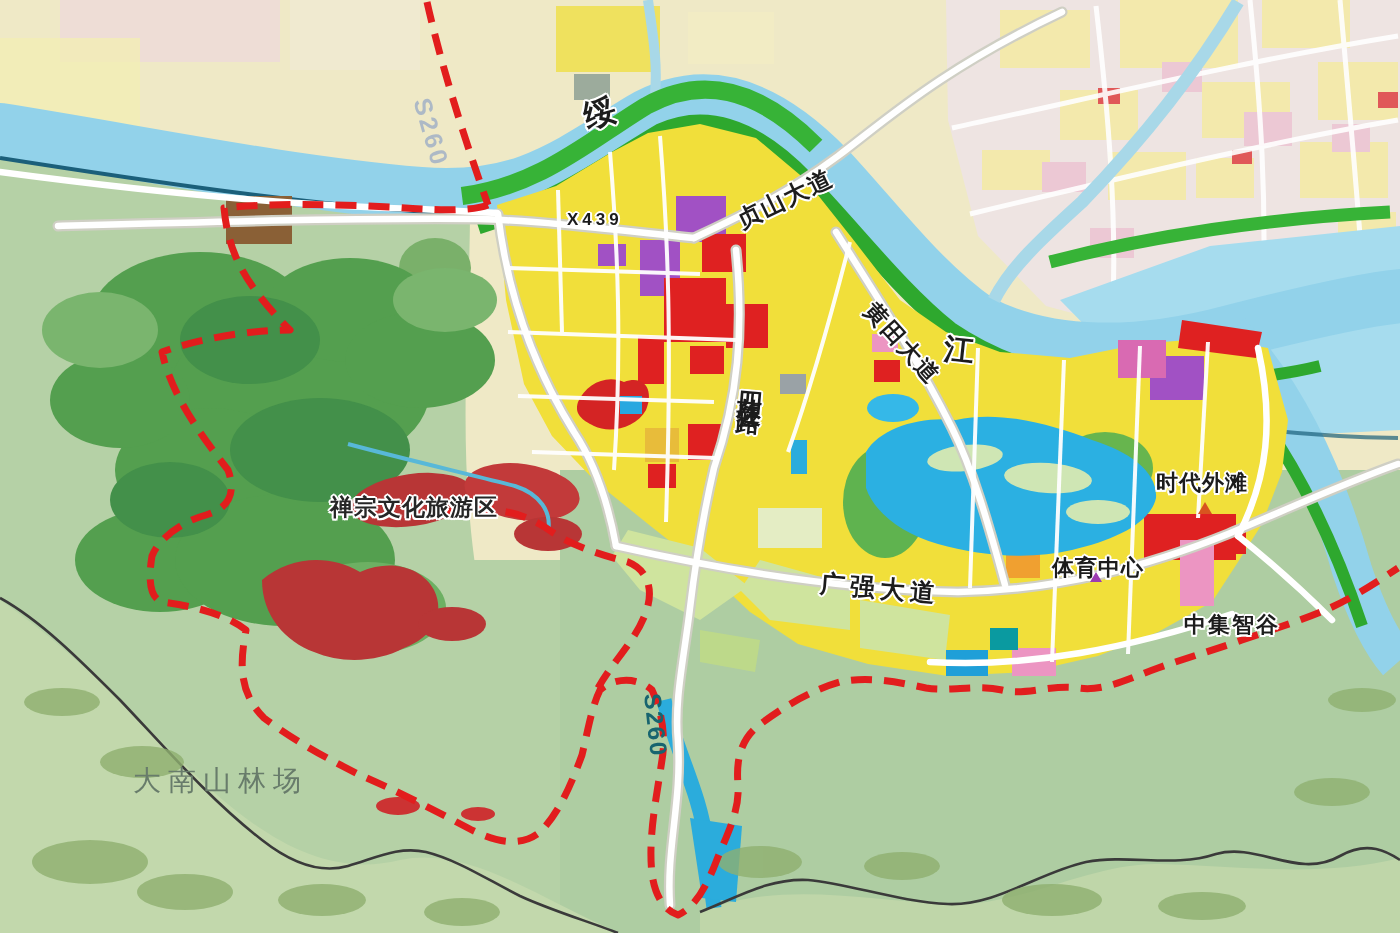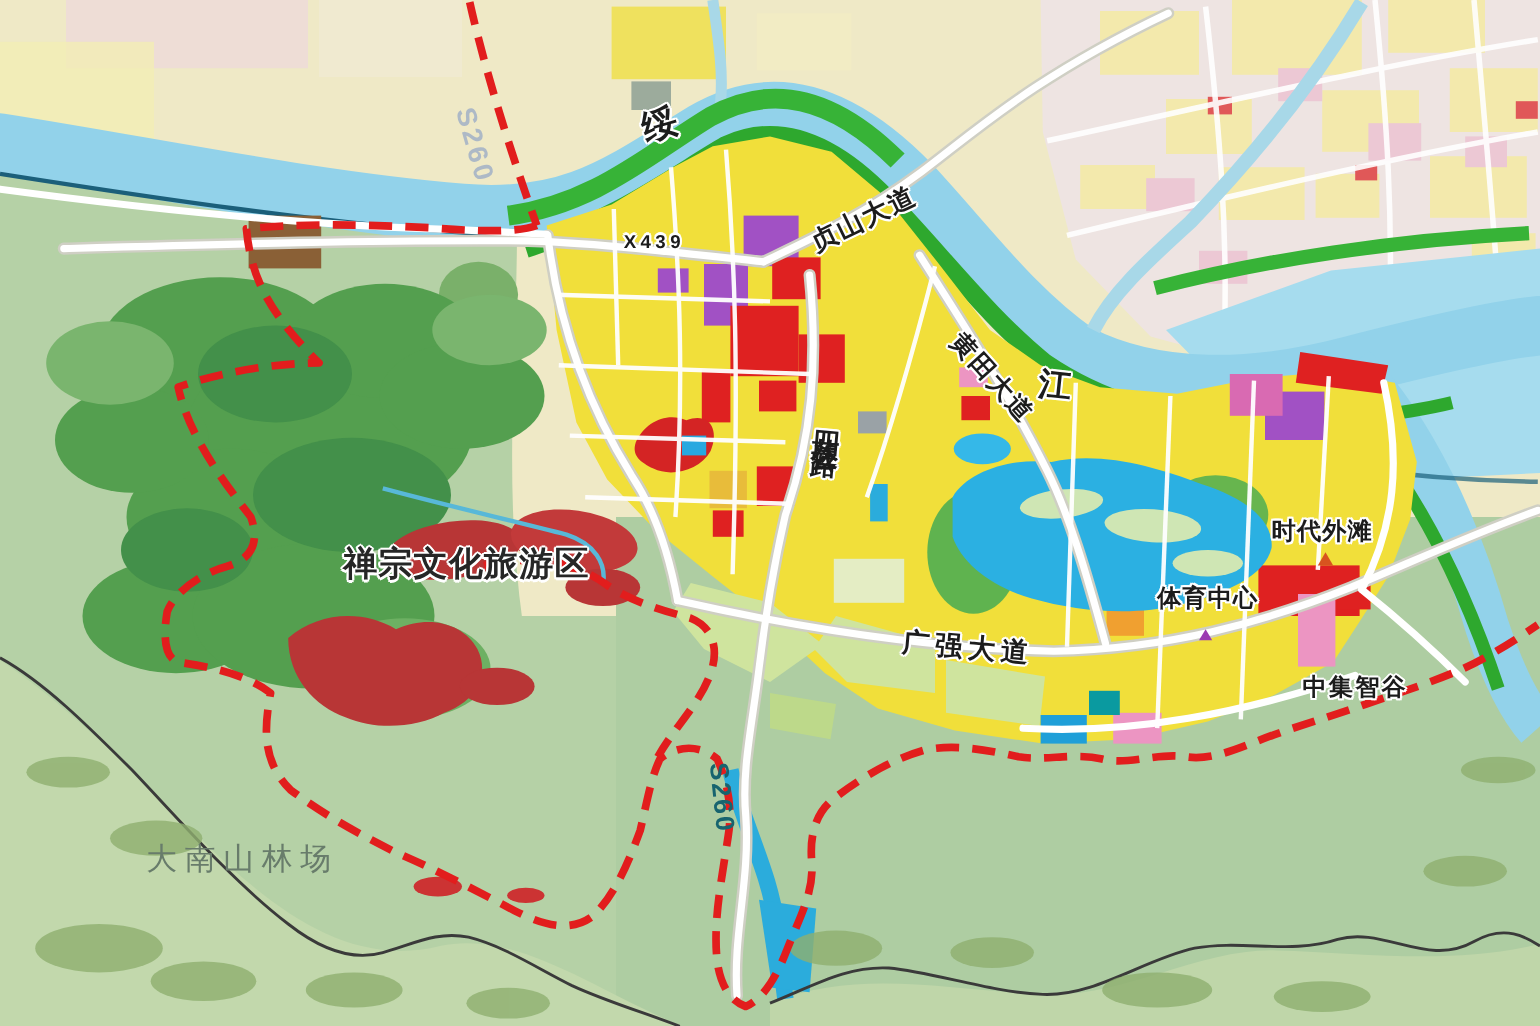--- a/index.html
+++ b/index.html
@@ -22,23 +22,23 @@
       transform:rotate(74deg);letter-spacing:3px;text-shadow:none;}
   #lbl-s260-south{left:666px;top:692px;font-size:24px;color:#17646f;
       transform:rotate(84deg);letter-spacing:2px;transform-origin:left top;}
   #lbl-x439{left:567px;top:210px;font-size:17px;letter-spacing:4px;}
   #lbl-zhenshan{left:733px;top:183px;font-size:24px;letter-spacing:2px;transform:rotate(-26deg);}
   #lbl-huangtian{left:852px;top:328px;font-size:23px;letter-spacing:2px;transform:rotate(48deg);}
   #lbl-silian{left:736px;top:372px;font-size:25px;writing-mode:vertical-rl;
       letter-spacing:6px;transform:rotate(5deg);}
   #lbl-guangqiang{left:820px;top:572px;font-size:25px;letter-spacing:5px;transform:rotate(5deg);}
   
-  #lbl-zen{left:312px;top:492px;font-size:31px;letter-spacing:1px;color:#262626;}
+  #lbl-zen{left:330px;top:492px;font-size:23px;letter-spacing:1px;color:#262626;}
   #lbl-times-bund{left:1156px;top:468px;font-size:22px;letter-spacing:1px;font-family:Liberation Serif, serif;}
-  #lbl-sports{left:1052px;top:529px;font-size:22px;letter-spacing:1px;}
+  #lbl-sports{left:1052px;top:553px;font-size:22px;letter-spacing:1px;}
   #lbl-cimc{left:1184px;top:610px;font-size:22px;letter-spacing:2px;}
   #lbl-forest{left:133px;top:762px;font-size:28px;letter-spacing:7px;color:#687c6b;
       font-weight:400;text-shadow:none;}
   
   .tri{position:absolute;width:0;height:0;pointer-events:none;}
   #mk-times-bund{left:1198px;top:502px;border-left:7px solid transparent;
       border-right:7px solid transparent;border-bottom:12px solid #d8541f;}
   #mk-sports{left:1090px;top:572px;border-left:6px solid transparent;
       border-right:6px solid transparent;border-bottom:10px solid #9c3bb2;}
 </style>

